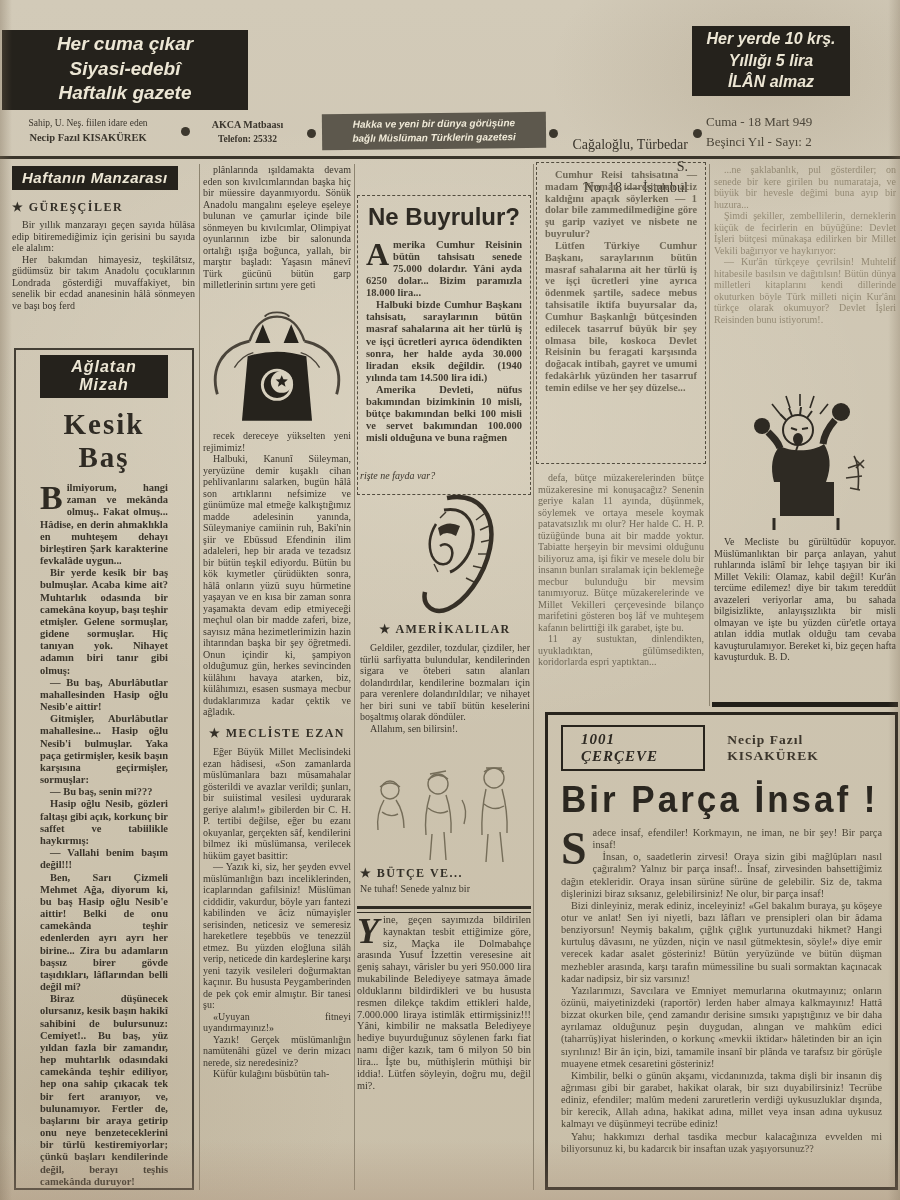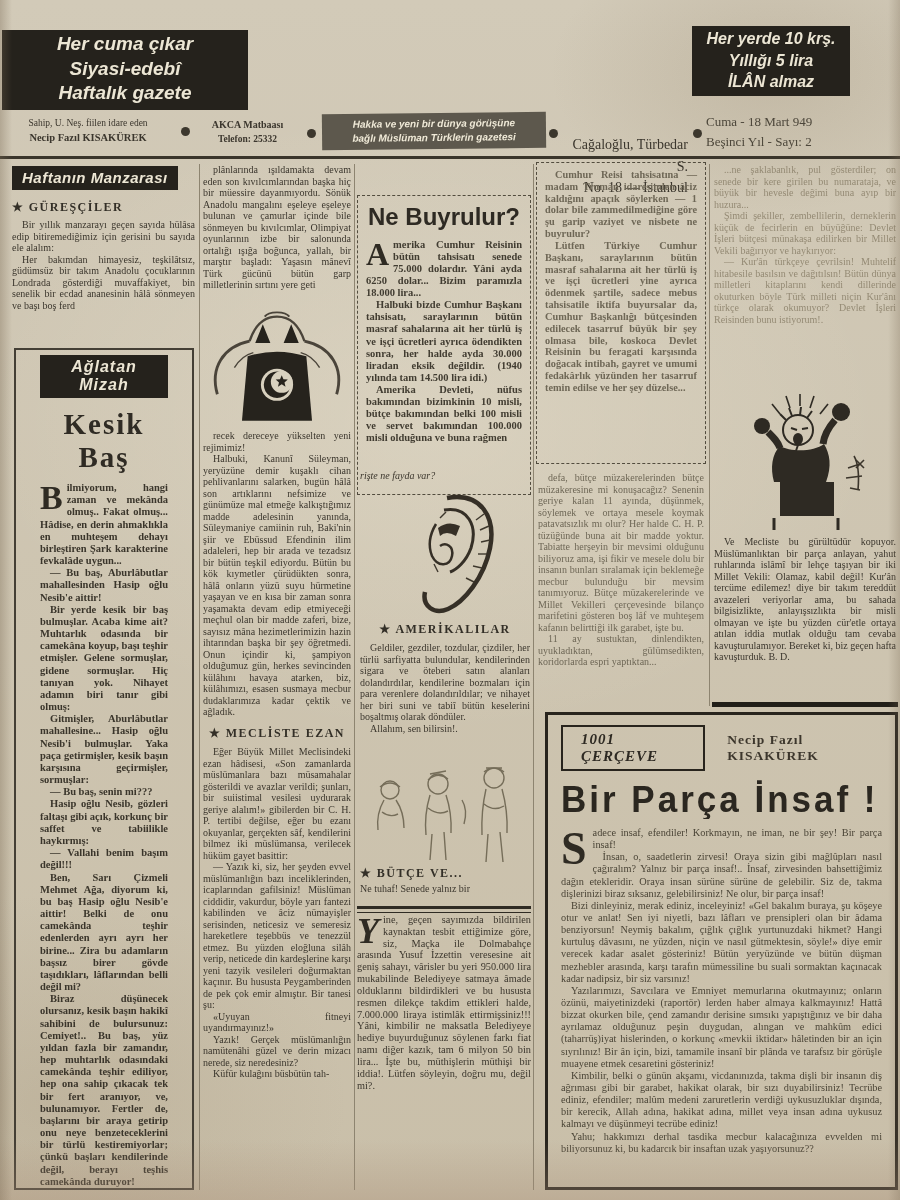--- a/index.html
+++ b/index.html
@@ -89,22 +89,22 @@
   </div>
 
   <div class="abs" style="left:14px;top:348px;width:180px;height:842px;border:2px solid #443f35;padding:5px 24px;box-sizing:border-box;overflow:hidden;text-align:center;">
     <div class="blackbox" style="display:inline-block;font-style:italic;font-size:16px;padding:3px 12px 4px;letter-spacing:1px;">Ağlatan Mizah</div>
     <div style="font-weight:bold;font-size:29px;letter-spacing:2px;color:#2f2b24;margin:10px 0 8px;">Kesik Baş</div>
     <div class="txt" style="text-align:justify;font-weight:bold;font-size:10.5px;line-height:1.16;color:#3a352b;">
       <p class="lead" style="text-indent:0;">
         <span class="dropcap" style="font-size:34px;line-height:.85;margin:2px 4px 0 0;">B</span><span>ilmiyorum, hangi zaman ve mekânda olmuş.. Fakat olmuş... Hâdise, en derin ahmaklıkla en muhteşem dehayı birleştiren Şark karakterine fevkalâde uygun...</span>
       </p>
       <div>
+          <p>Bir yerde kesik bir baş bulmuşlar. Acaba kime ait? Muhtarlık odasında bir camekâna koyup, başı teşhir etmişler. Gelene sormuşlar, gidene sormuşlar. Hiç tanıyan yok. Nihayet adamın biri tanır gibi olmuş:</p>
           <p>— Bu baş, Aburlâbutlar mahallesinden Hasip oğlu Nesib'e aittir!</p>
-          <p>Bir yerde kesik bir baş bulmuşlar. Acaba kime ait? Muhtarlık odasında bir camekâna koyup, başı teşhir etmişler. Gelene sormuşlar, gidene sormuşlar. Hiç tanıyan yok. Nihayet adamın biri tanır gibi olmuş:</p>
           <p>Gitmişler, Aburlâbutlar mahallesine... Hasip oğlu Nesib'i bulmuşlar. Yaka paça getirmişler, kesik başın karşısına geçirmişler, sormuşlar:</p>
           <p>— Bu baş, senin mi???</p>
           <p>Hasip oğlu Nesib, gözleri faltaşı gibi açık, korkunç bir saffet ve tabiilikle haykırmış:</p>
           <p>— Vallahi benim başım değil!!!</p>
           <p>Ben, Sarı Çizmeli Mehmet Ağa, diyorum ki, bu baş Hasip oğlu Nesib'e aittir! Belki de onu camekânda teşhir edenlerden ayrı ayrı her birine... Zira bu adamların başsız birer gövde taşıdıkları, lâflarından belli değil mi?</p>
           <p>Biraz düşünecek olursanız, kesik başın hakikî sahibini de bulursunuz: Cemiyet!.. Bu baş, yüz yıldan fazla bir zamandır, hep muhtarlık odasındaki camekânda teşhir ediliyor, hep ona sahip çıkacak tek bir fert aranıyor, ve, bulunamıyor. Fertler de, başlarını bir araya getirip onu neye benzeteceklerini bir türlü kestiremiyorlar; çünkü başları kendilerinde değil, berayı teşhis camekânda duruyor!</p>
           <p>Bu başı kesen müessir, ne yaman kaatilmiş ki, değil kendini teşhis ettirmek, maktulün bile teşhisini imkânsız hale getirip sırra kadem basmış, gitmiş...</p>
         </div>
       <div style="text-align:right;font-size:11.5px;margin-top:2px;">M. Sarıçizmeli</div>
     </div>

